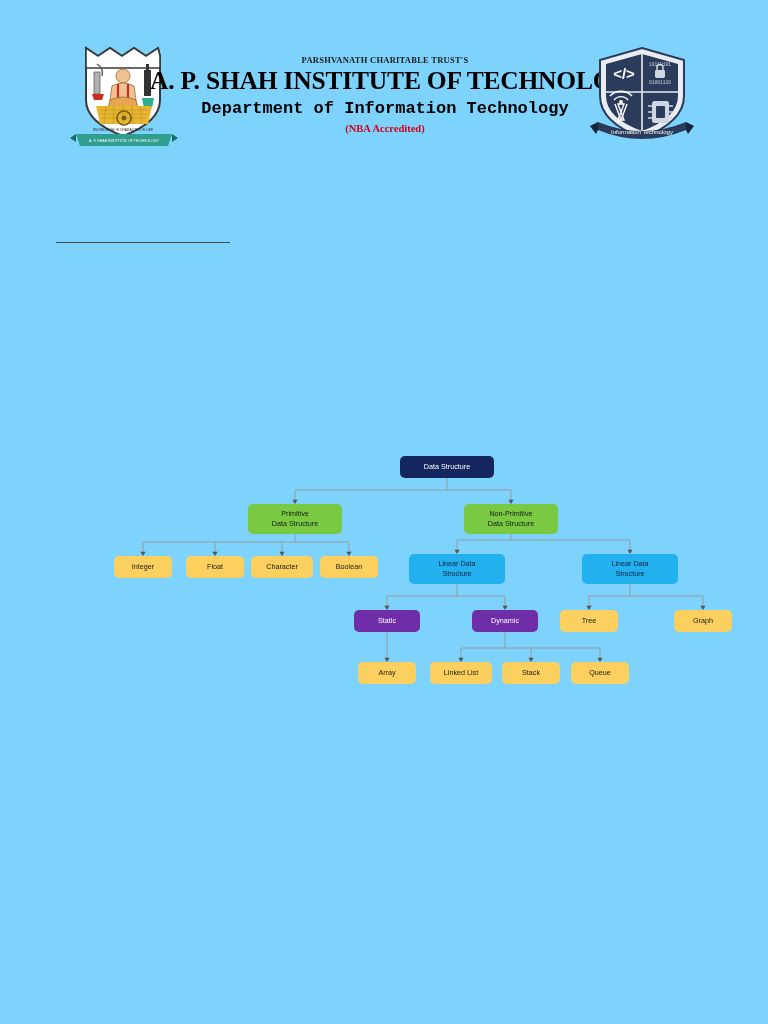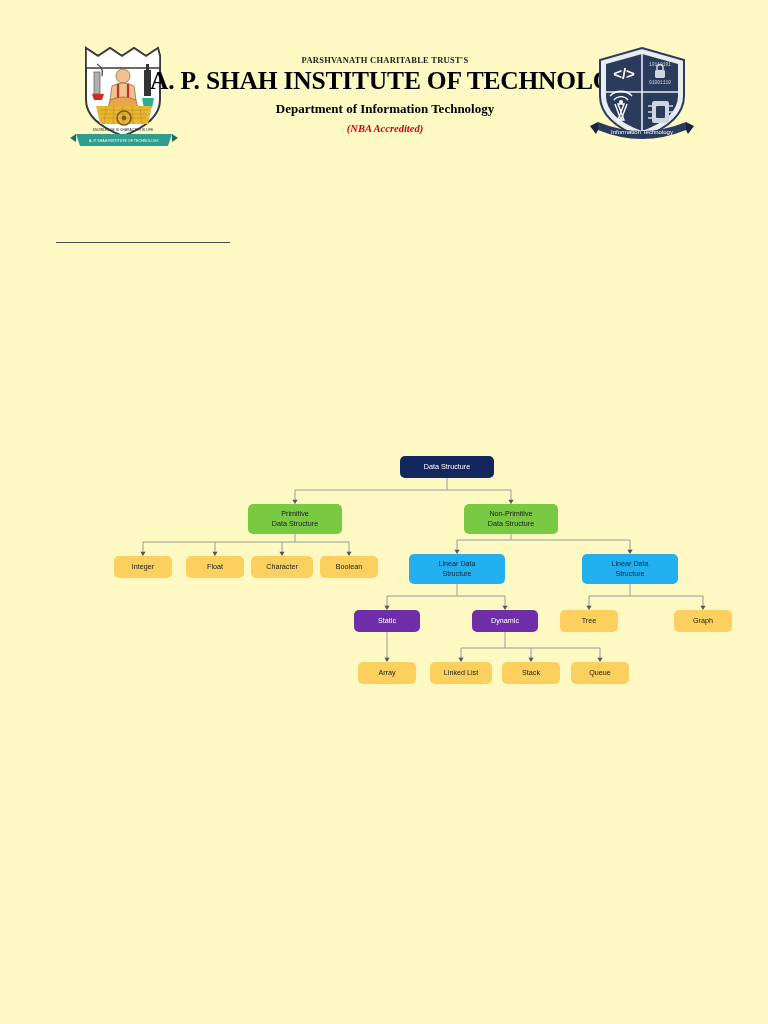--- a/index.html
+++ b/index.html
@@ -13,21 +13,21 @@
     height: 1024px;
     position: relative;
     font-family: "Liberation Sans", sans-serif;
     overflow: hidden;
   }
 
   
   .page {
     position: absolute;
     inset: 0;
-    background: #fef9c3;
+    background: #7dd3fc;
   }
 
   
   .letterhead {
     position: absolute;
     left: 0;
     top: 40px;
     width: 768px;
     height: 112px;
   }
@@ -63,33 +63,33 @@
   }
   .inst-line {
     font-size: 25.5px;
     font-weight: bold;
     color: #000000;
     line-height: 30px;
     white-space: nowrap;
     letter-spacing: -0.2px;
   }
   .dept-line {
-    font-size: 13px;
+    font-size: 17px;
     font-weight: bold;
     color: #000000;
     line-height: 22px;
     margin-top: 2px;
+    font-family: Liberation Mono, monospace;
   }
   .nba-line {
     font-size: 10.5px;
     font-weight: bold;
     color: #d0021b;
     line-height: 16px;
     margin-top: 1px;
-    font-style: italic;
   }
 
   
   .title-rule {
     position: absolute;
     left: 56px;
     top: 242px;
     width: 174px;
     height: 0;
     border-top: 1.6px solid #4a4a4a;

